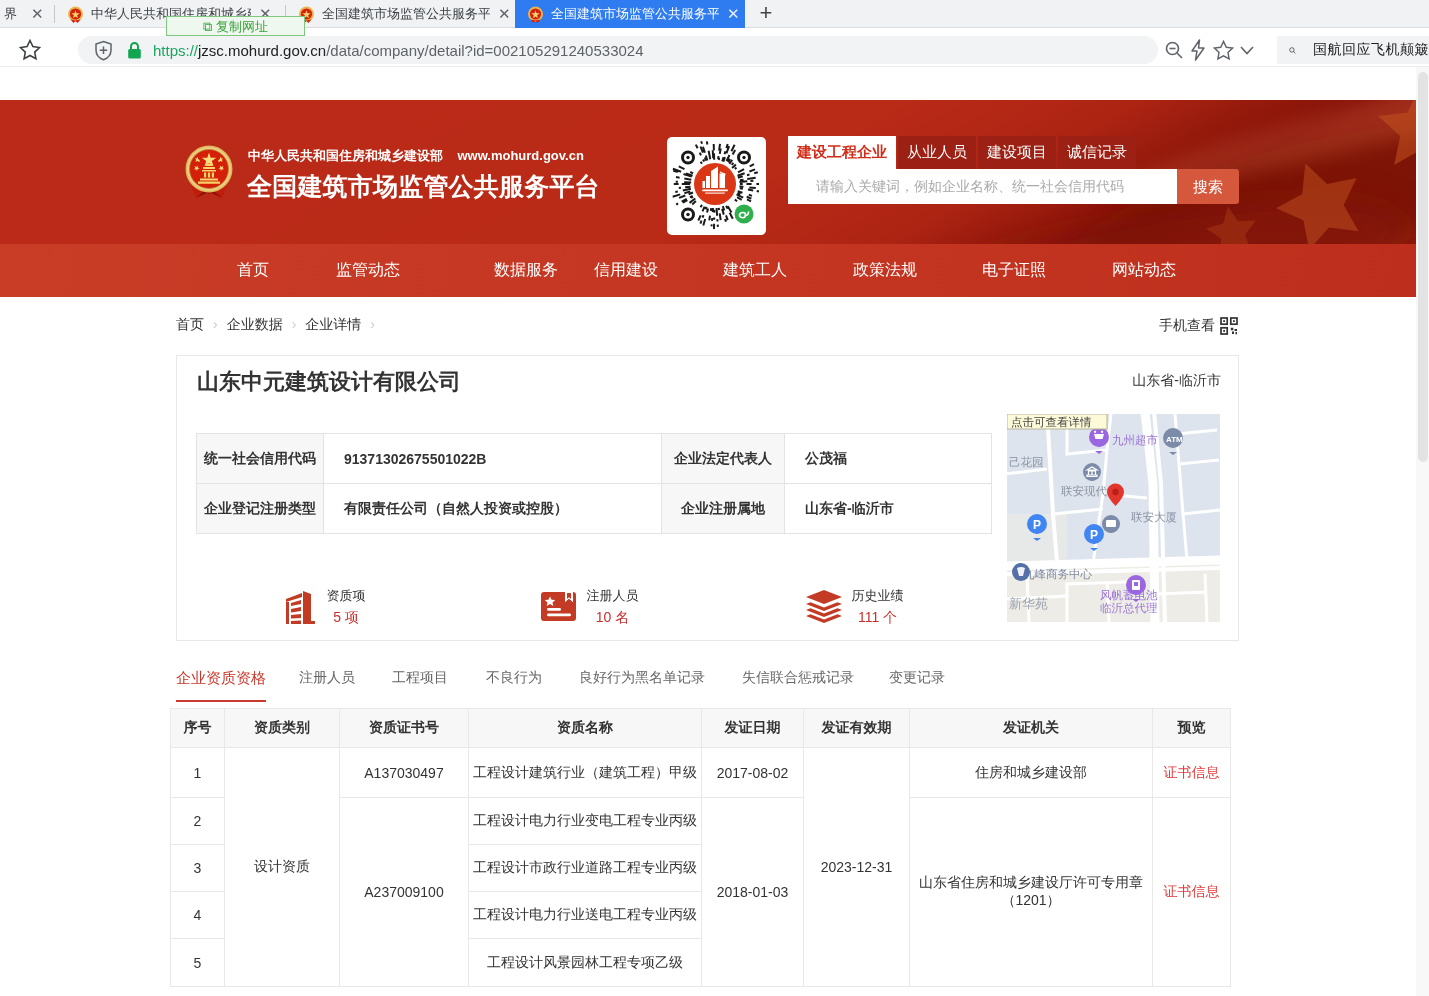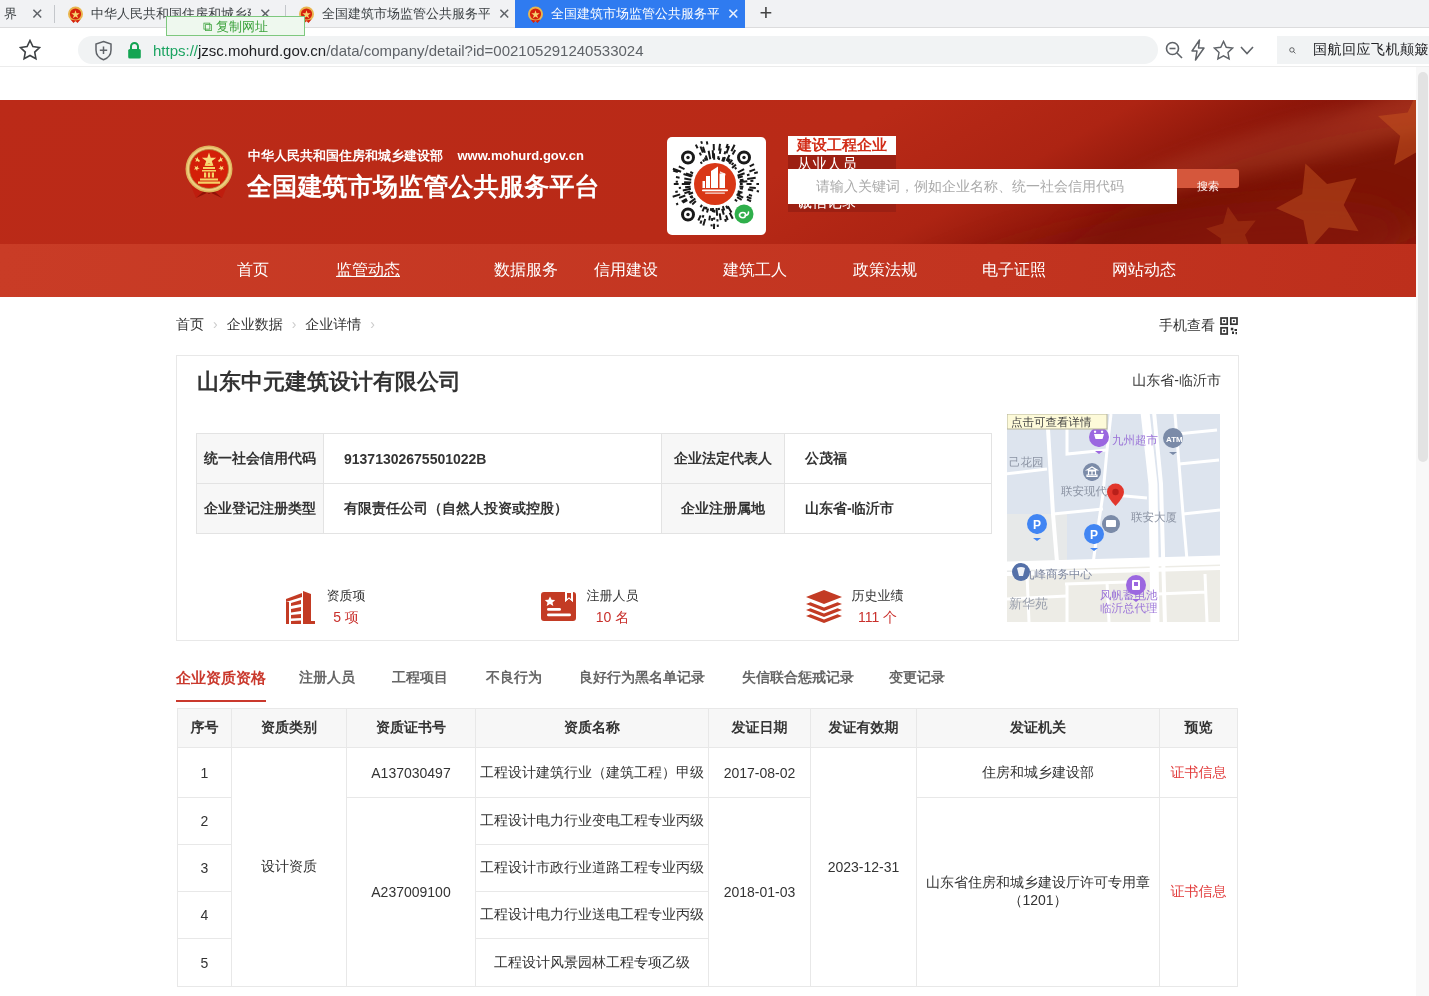--- a/index.html
+++ b/index.html
@@ -20,25 +20,25 @@
 .tooltip-copy { position:absolute; left:166px; top:16px; width:139px; height:20px; background:#eef8ee; border:1px solid #7ec87e; color:#3da23d; font-size:13px; text-align:center; line-height:19px; z-index:5; }
 .addrbar { left:0; top:28px; width:1429px; height:39px; background:#fff; border-bottom:1px solid #ececec; }
 .urlfield { position:absolute; left:78px; top:8px; width:1080px; height:28px; background:#f1f3f4; border-radius:14px; display:flex; align-items:center; font-size:15px; color:#202124; }
 .searchbox { position:absolute; left:1277px; top:8px; width:152px; height:28px; background:#f1f3f4; display:flex; align-items:center; font-size:14px; color:#202124; white-space:nowrap; overflow:hidden; }
 
 
 .hdr { left:0; top:100px; width:1416px; height:144px; background:#b92a18; overflow:hidden; }
 .hdr-title-small { position:absolute; left:248px; top:47px; color:#fff; font-size:13px; font-weight:bold; z-index:3;}
 .hdr-title-big { position:absolute; left:247px; top:70px; color:#fff; font-size:25px; font-weight:bold; letter-spacing:0.2px; z-index:3;}
 .qrbox { position:absolute; left:667px; top:37px; width:99px; height:98px; background:#fff; border-radius:5px; z-index:3;}
-.stabs { position:absolute; left:788px; top:36px; height:33px; display:flex; z-index:3;flex-direction:column;}
+.stabs { position:absolute; left:788px; top:36px; height:33px; display:flex; z-index:3;}
 .stab { height:33px; padding:0 9px; font-size:15px; color:#fff; background:#9c2013; display:flex; align-items:center; margin-right:2px;}
 .stab.on { background:#fff; color:#d22d18; font-weight:bold; }
 .sinput { position:absolute; left:788px; top:69px; width:389px; height:35px; background:#fff; font-size:14px; color:#aaa; line-height:35px; padding-left:28px; z-index:3;}
-.sbtn { position:absolute; left:1177px; top:69px; width:62px; height:19px; background:#d5573c; color:#fff; font-size:11px; text-align:center; line-height:35px; border-radius:0 3px 3px 0; z-index:3;}
+.sbtn { position:absolute; left:1177px; top:69px; width:62px; height:35px; background:#d5573c; color:#fff; font-size:15px; text-align:center; line-height:35px; border-radius:0 3px 3px 0; z-index:3;}
 .flagbg { position:absolute; left:0; top:0; width:1416px; height:144px; z-index:1; }
 .hdr-emblem { position:absolute; left:183px; top:43px; z-index:3; }
 
 
 .nav { left:0; top:244px; width:1416px; height:53px; background:linear-gradient(100deg,#c93c26 0%,#c23420 70%,#bd2f1c 100%); display:flex; align-items:center; }
 .nav a { color:#fff; font-size:16px; text-decoration:none; position:absolute; transform:translateX(-50%); }
 
 
 .bc { left:176px; top:316px; font-size:14px; color:#333; }
 .bc .sep { color:#ccc; margin:0 9px; font-family:"Liberation Sans"; }
@@ -55,25 +55,25 @@
 table.info td.l2 { width:123px; }
 table.info td.v2 { width:207px; padding-left:20px; }
 
 .stats { position:absolute; left:15px; top:214px; width:795px; height:73px; display:flex; }
 .stat { width:265px; display:flex; justify-content:center; align-items:center; }
 .stat .txt { margin-left:10px; font-size:13px; color:#333; text-align:center;}
 .stat .num { color:#c9302c; font-size:14px; margin-top:4px; }
 
 
 .tabs2 { left:176px; top:669px; width:1063px; display:flex; font-size:14px; color:#666; }
-.tabs2 span { padding-bottom:12px;font-weight:bold; }
+.tabs2 span { padding-bottom:12px; }
 .tabs2 .on { color:#ca392d; border-bottom:2px solid #ca392d; font-size:15px; }
 
 
-table.cert { position:absolute; left:177px; top:708px; border-collapse:collapse; table-layout:fixed; }
+table.cert { position:absolute; left:170px; top:708px; border-collapse:collapse; table-layout:fixed; }
 table.cert th, table.cert td { border:1px solid #e8e8e8; font-size:14px; color:#333; text-align:center; }
 table.cert th { height:39px; background:#f7f7f7; font-weight:bold; }
 table.cert td { height:47px; } table.cert tr.r1 td { height:50px; } table.cert tr.r5 td { height:48px; }
 table.cert .red { color:#e23c3c; }
 
 
 .sbar { left:1416px; top:67px; width:13px; height:929px; background:#f8f8f8; }
 .sthumb { position:absolute; left:1.5px; top:5px; width:10px; height:390px; background:#e3e3e3; border-radius:5px;}
 </style>
 </head>
@@ -240,21 +240,21 @@
     <div class="stab on">建设工程企业</div>
     <div class="stab">从业人员</div>
     <div class="stab">建设项目</div>
     <div class="stab">诚信记录</div>
   </div>
   <div class="sinput">请输入关键词，例如企业名称、统一社会信用代码</div>
   <div class="sbtn">搜索</div>
 </div>
 <div class="abs nav">
   <a style="left:253px;">首页</a>
-  <a style="left:368px;text-decoration:underline;">监管动态</a>
+  <a style="left:368px;">监管动态</a>
   <a style="left:526px;">数据服务</a>
   <a style="left:626px;">信用建设</a>
   <a style="left:755px;">建筑工人</a>
   <a style="left:885px;">政策法规</a>
   <a style="left:1014px;">电子证照</a>
   <a style="left:1144px;">网站动态</a>
 </div>
 
 <div class="abs bc">首页<span class="sep">›</span>企业数据<span class="sep">›</span>企业详情<span class="sep">›</span></div>
 <div class="abs mview">手机查看</div>

